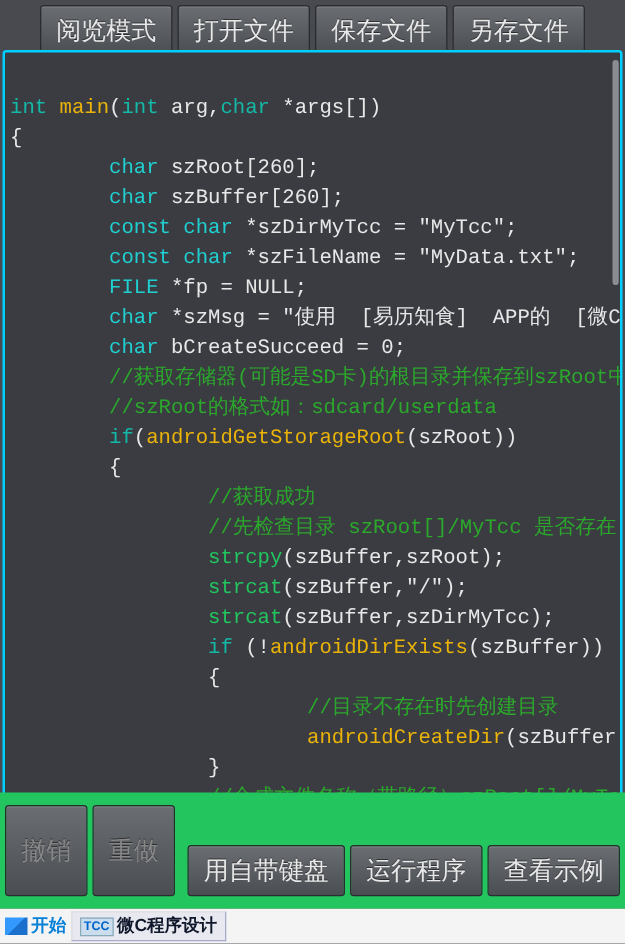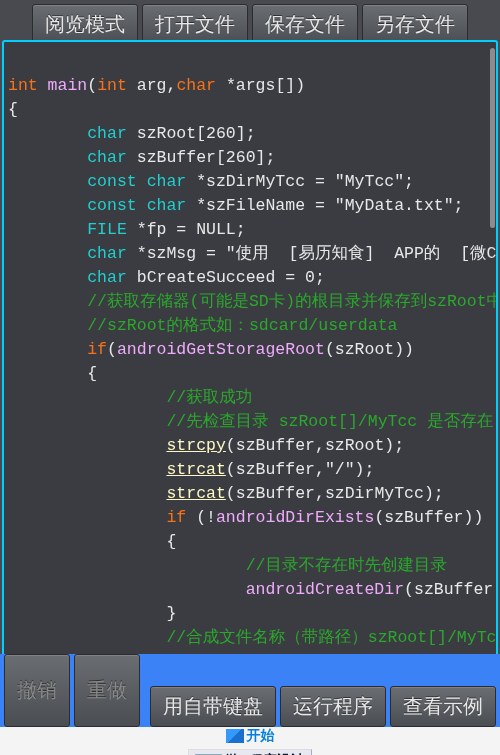--- a/index.html
+++ b/index.html
@@ -55,37 +55,37 @@
     }
     .scrollbar {
       position: absolute;
       right: 1px;
       top: 6px;
       width: 5px;
       height: 180px;
       background: #8a8c92;
       border-radius: 3px;
     }
-    .kw-blue { color: #f97316; }
-    .kw-magenta { color: #f0abfc; margin-top: 48px; }
+    .kw-blue { color: #14b8a6; }
+    .kw-magenta { color: #eab308; margin-top: 48px; }
     .kw-cyan { color: #20d0d0; }
     .kw-white { color: #e8e8e8; }
     .kw-green { color: #2ba82b; }
-    .kw-red { color: #fef9c3; text-decoration: underline; }
+    .kw-red { color: #22c55e; }
     
     .bottom-toolbar {
       position: absolute;
       bottom: 28px;
       left: 0;
       right: 0;
       display: flex;
-      padding: 0 4px;
+      padding: 10px 4px;
       justify-content: space-between;
       gap: 4px;
-      background: #3b82f6;
+      background: #22c55e;
     }
     .bottom-left {
       display: flex;
       gap: 4px;
     }
     .bottom-right {
       display: flex;
       gap: 4px;
       margin-top: 32px;
     }
@@ -97,21 +97,20 @@
       bottom: 0;
       left: 0;
       right: 0;
       height: 28px;
       background: #f4f4f4;
       display: flex;
       align-items: center;
       padding: 0 4px;
       gap: 4px;
       font-size: 14px;
-      flex-direction: column;
     }
     .taskbar-start {
       color: #0780d8;
       font-weight: bold;
       display: flex;
       align-items: center;
       gap: 3px;
     }
     .start-icon {
       width: 18px;

